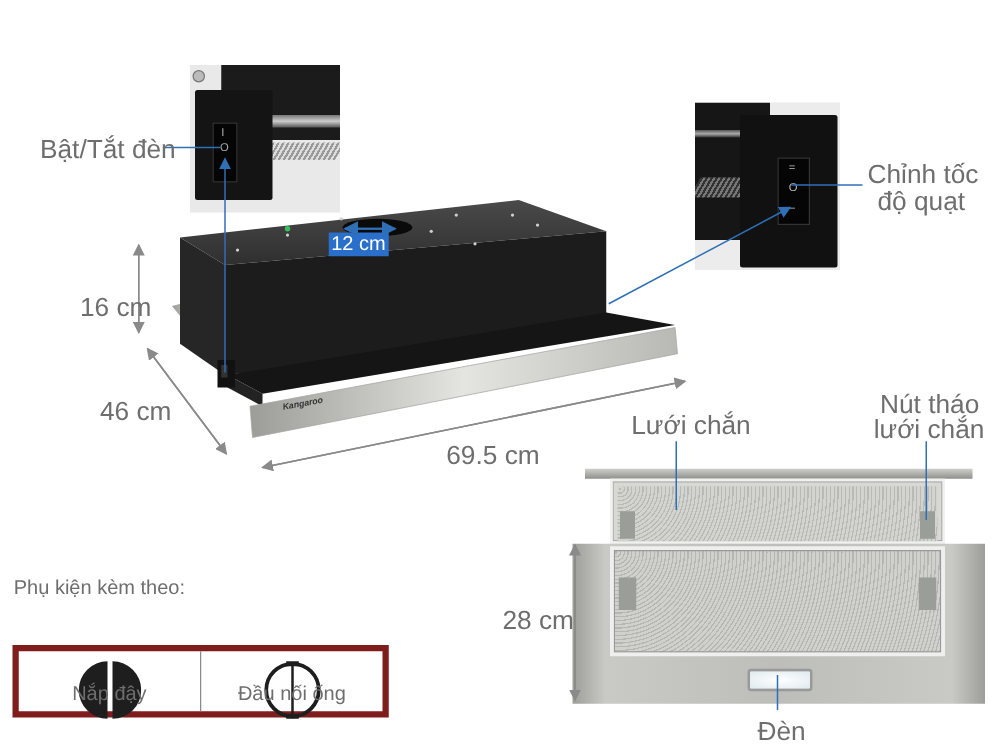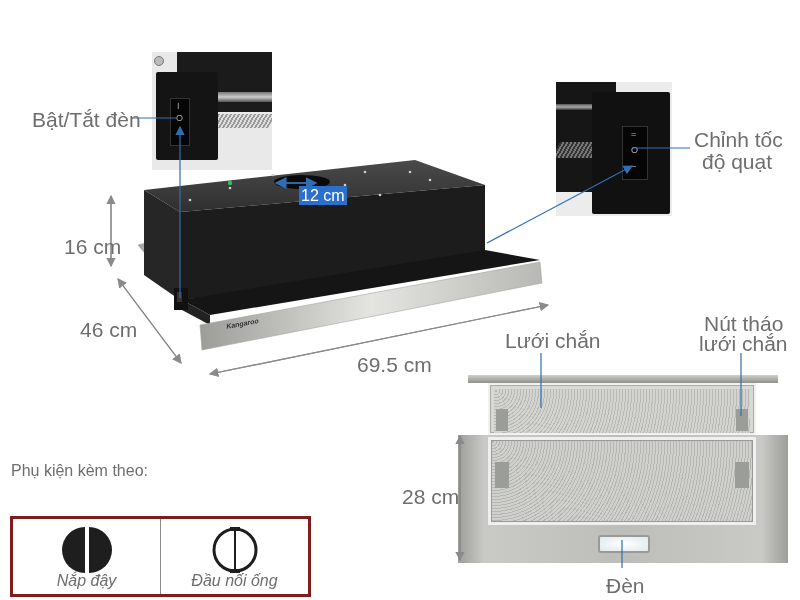--- a/index.html
+++ b/index.html
@@ -5,21 +5,21 @@
   * { box-sizing: border-box; margin: 0; padding: 0; }
   html, body { width: 800px; height: 600px; background: #ffffff; overflow: hidden; }
   body { position: relative; font-family: "Liberation Sans", "DejaVu Sans", sans-serif; color: #6b6b6b; }
   .abs { position: absolute; }
   .lbl { position: absolute; font-size: 21px; color: #6e6e6e; white-space: nowrap; line-height: 1.2; }
   .lbl.c { text-align: center; }
   svg.overlay { position: absolute; left: 0; top: 0; width: 800px; height: 600px; pointer-events: none; }
 
   
   .acc-title { position: absolute; left: 11px; top: 462px; font-size: 16px; color: #6e6e6e; }
-  .acc-table { position: absolute; left: 10px; top: 516px; width: 301px; height: 81px; border: 3px solid #7f1d1d; display: flex; font-style: italic; }
+  .acc-table { position: absolute; left: 10px; top: 516px; width: 301px; height: 58px; border: 5px solid #7f1d1d; display: flex; }
   .acc-cell { flex: 1; border-right: 1px solid #8a8a8a; position: relative; }
   .acc-cell:last-child { border-right: none; }
   .acc-cell .acc-label { position: absolute; left: 0; right: 0; bottom: 4px; text-align: center; font-size: 16px; color: #6e6e6e; }
   .acc-cell svg { position: absolute; left: 50%; top: 6px; transform: translateX(-50%); }
 </style>
 </head>
 <body>
 
 <div class="abs" style="left:152px;top:52px;width:120px;height:118px;background:#e9e9e9;overflow:hidden;">
   <div class="abs" style="left:25px;top:0;width:95px;height:60px;background:#1b1b1b;"></div>
@@ -84,21 +84,21 @@
   <polygon points="52,150 355,100 410,110 80,165" fill="#151515"></polygon>
   <polygon points="52,150 80,165 80,175 52,160" fill="#222"></polygon>
 
   <polygon points="70,175 410,112 412,133 72,200" fill="url(#steelG)" stroke="#a5a5a2" stroke-width="0.6"></polygon>
 
   <rect x="44" y="138" width="14" height="22" fill="#111"></rect>
   <rect x="47" y="142" width="5" height="10" fill="#333"></rect>
 </svg>
 <div class="abs" style="left:226px;top:320px;font-size:7px;font-style:italic;font-weight:bold;color:#333;transform:rotate(-10deg);">Kangaroo</div>
 
-<div class="abs" style="left:263px;top:186px;padding:0 2px;background:#2a6fc9;color:#fff;font-size:16px;line-height:19px;margin-left:36px;">12 cm</div>
+<div class="abs" style="left:263px;top:186px;padding:0 2px;background:#2a6fc9;color:#fff;font-size:16px;line-height:19px;">12 cm</div>
 
 <div class="abs" style="left:468px;top:375px;width:310px;height:190px;">
 
   <div class="abs" style="left:0;top:0;width:310px;height:8px;background:linear-gradient(#cfcfcb,#8f8f8c);"></div>
 
   <div class="abs" style="left:20px;top:8px;width:268px;height:52px;background:#d8d8d5;border:2px solid #f1f1ef;box-shadow:inset 0 0 0 1px #aaa;">
     <div class="abs" style="left:4px;top:4px;right:4px;bottom:0;background:repeating-radial-gradient(circle at 2px 2px,#b9b9b6 0 1px,#d3d3d0 1px 3px);"></div>
     <div class="abs" style="left:6px;top:24px;width:12px;height:22px;background:#9b9d98;"></div>
     <div class="abs" style="right:6px;top:24px;width:12px;height:22px;background:#9b9d98;"></div>
   </div>

